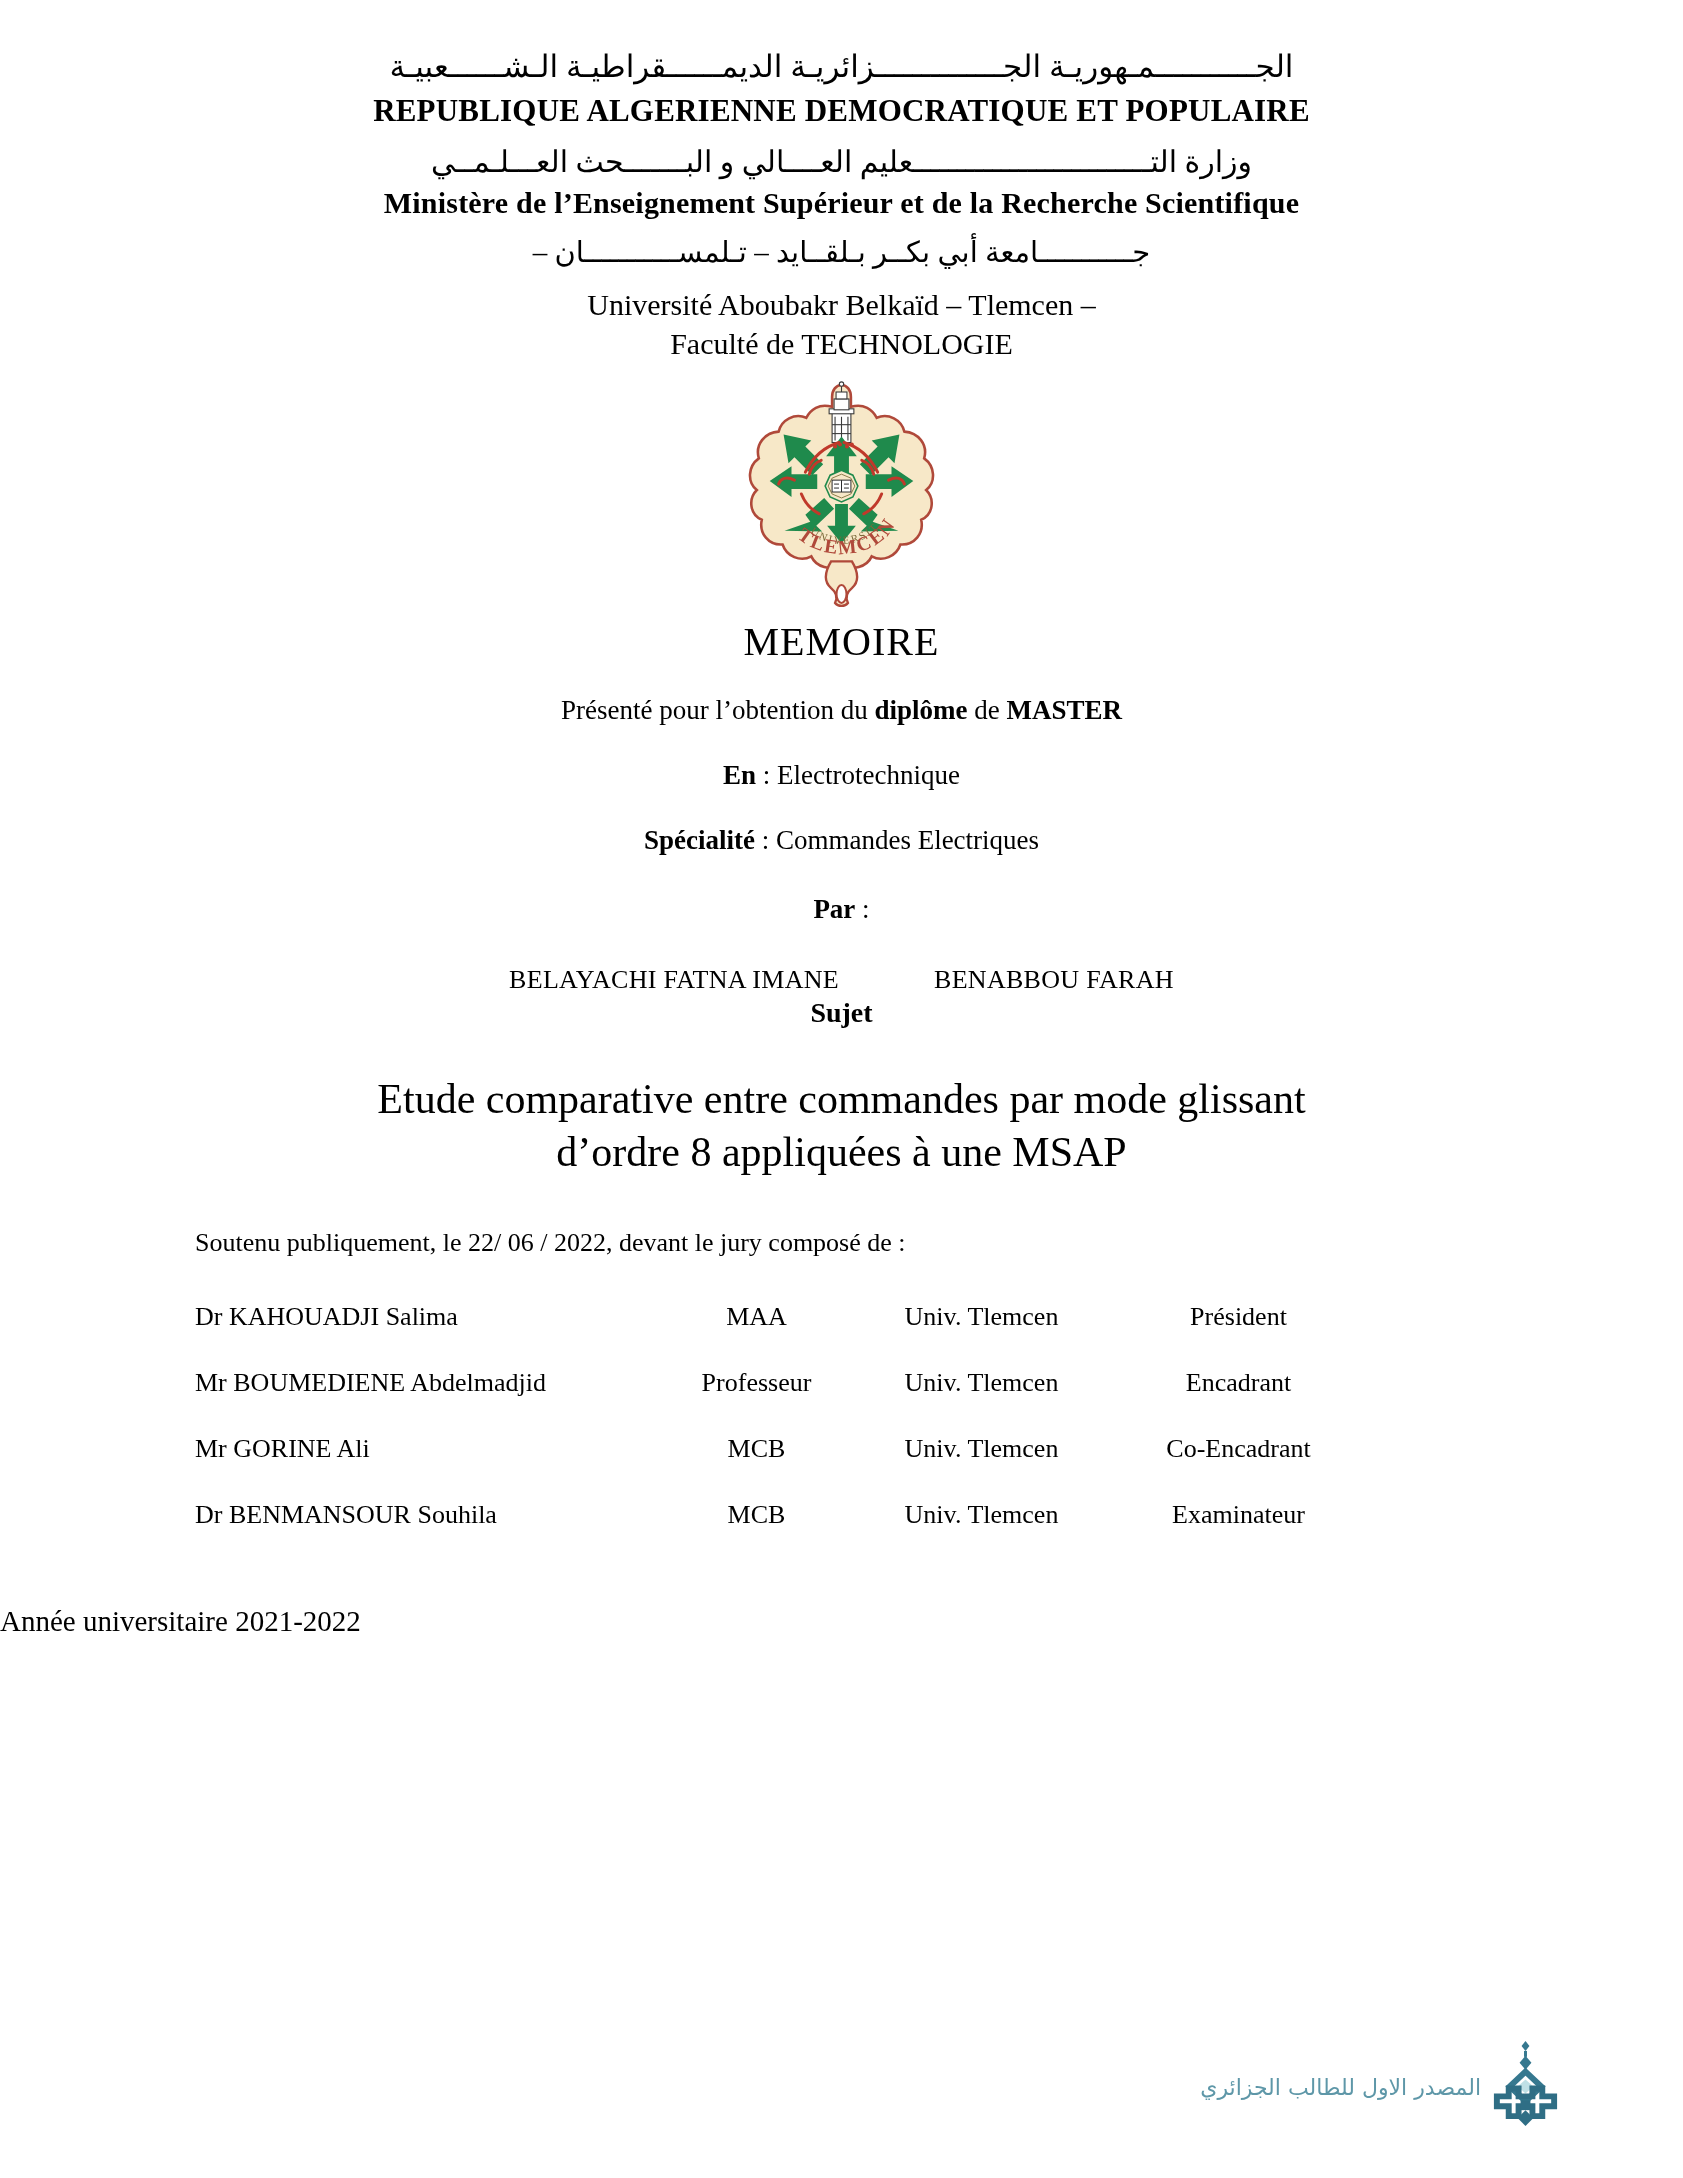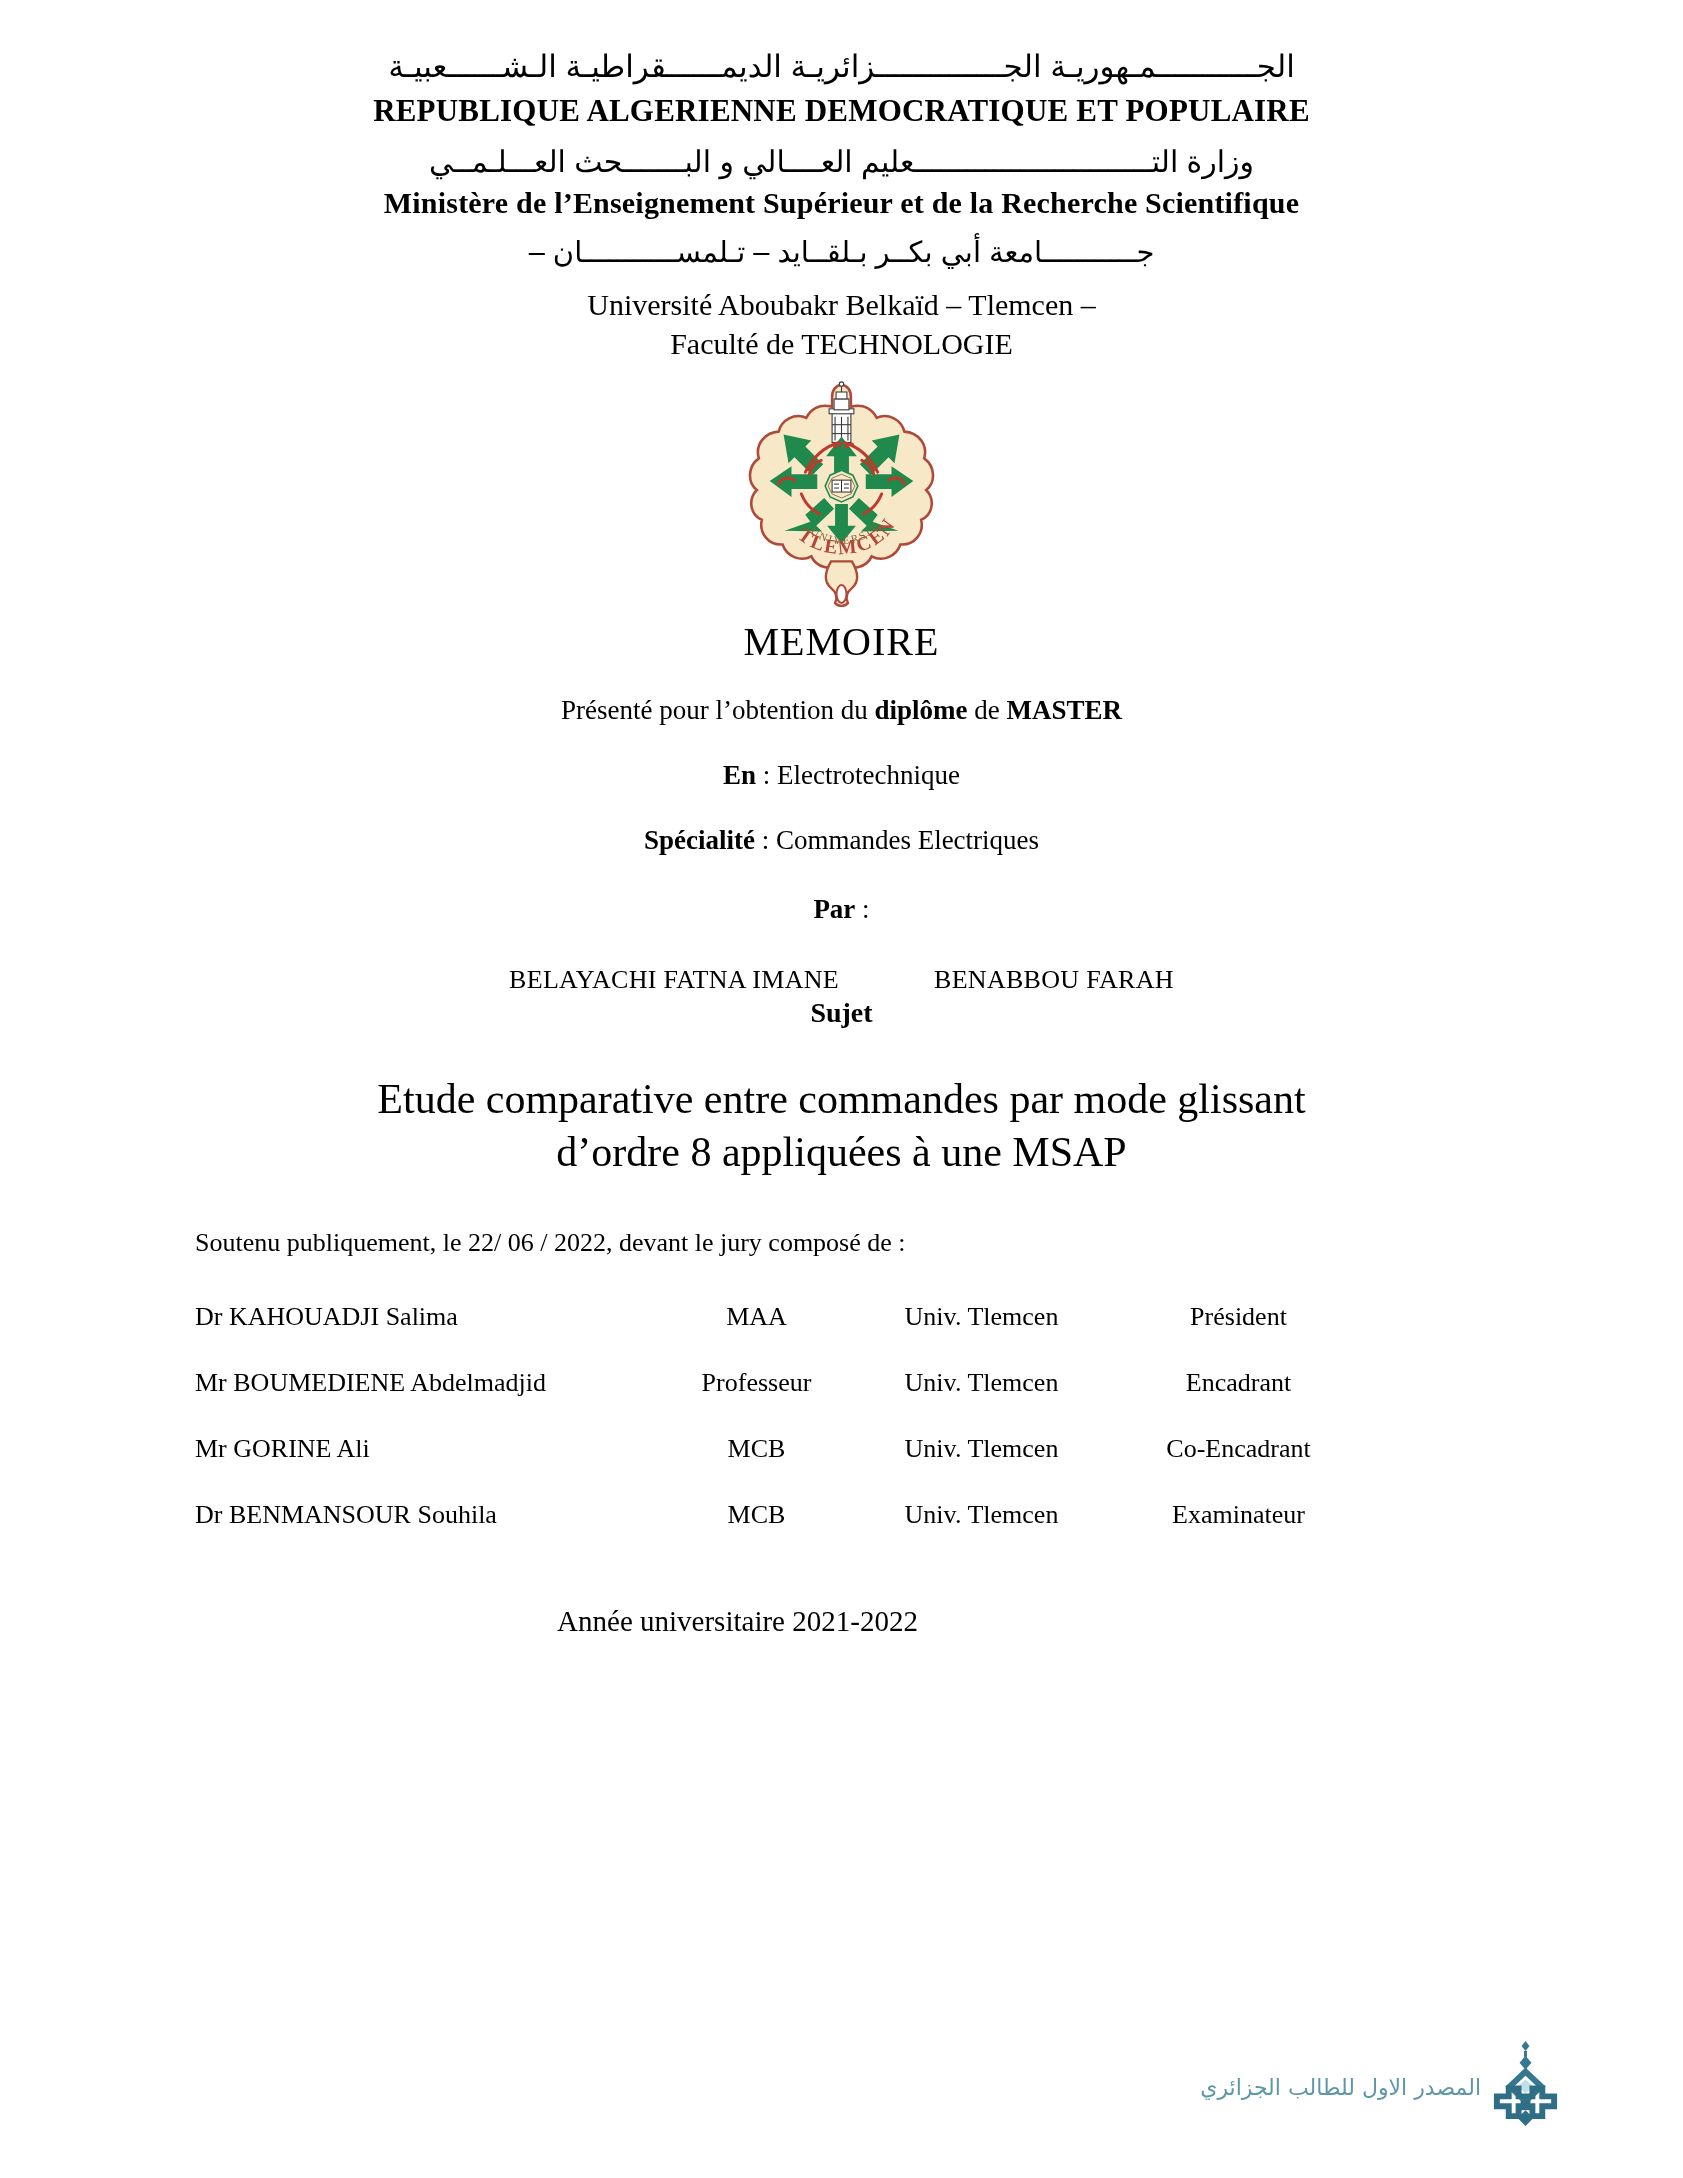--- a/index.html
+++ b/index.html
@@ -25,21 +25,21 @@
   }
 
   
   .header {
     text-align: center;
     padding-top: 48px;
   }
   .ar-line {
     direction: rtl;
     unicode-bidi: bidi-override;
-    font-family: Liberation Sans, sans-serif;
+    font-family: Liberation Serif, serif;
     font-size: 30px;
     line-height: 1.25;
     letter-spacing: 0px;
     color: #000;
     margin: 0 auto;
     white-space: nowrap;
   }
   .ar-1 { font-size: 31px; margin-bottom: 6px; }
   .ar-2 { font-size: 30px; margin-top: 14px; margin-bottom: 6px; }
   .ar-3 { font-size: 29px; margin-top: 14px; margin-bottom: 4px; }
@@ -146,21 +146,21 @@
     padding: 18px 0;
     vertical-align: middle;
     white-space: nowrap;
   }
   .c-name  { width: 465px; text-align: left; }
   .c-grade { width: 193px; text-align: center; }
   .c-univ  { width: 257px; text-align: center; }
   .c-role  { width: 257px; text-align: center; }
 
   .annee {
-    text-align: center;
+    text-align: left;
     font-size: 29px;
     margin-top: 57px;
     padding-right: 208px;
   }
 
   
   .sahla {
     position: absolute;
     right: 119px;
     bottom: 48px;

